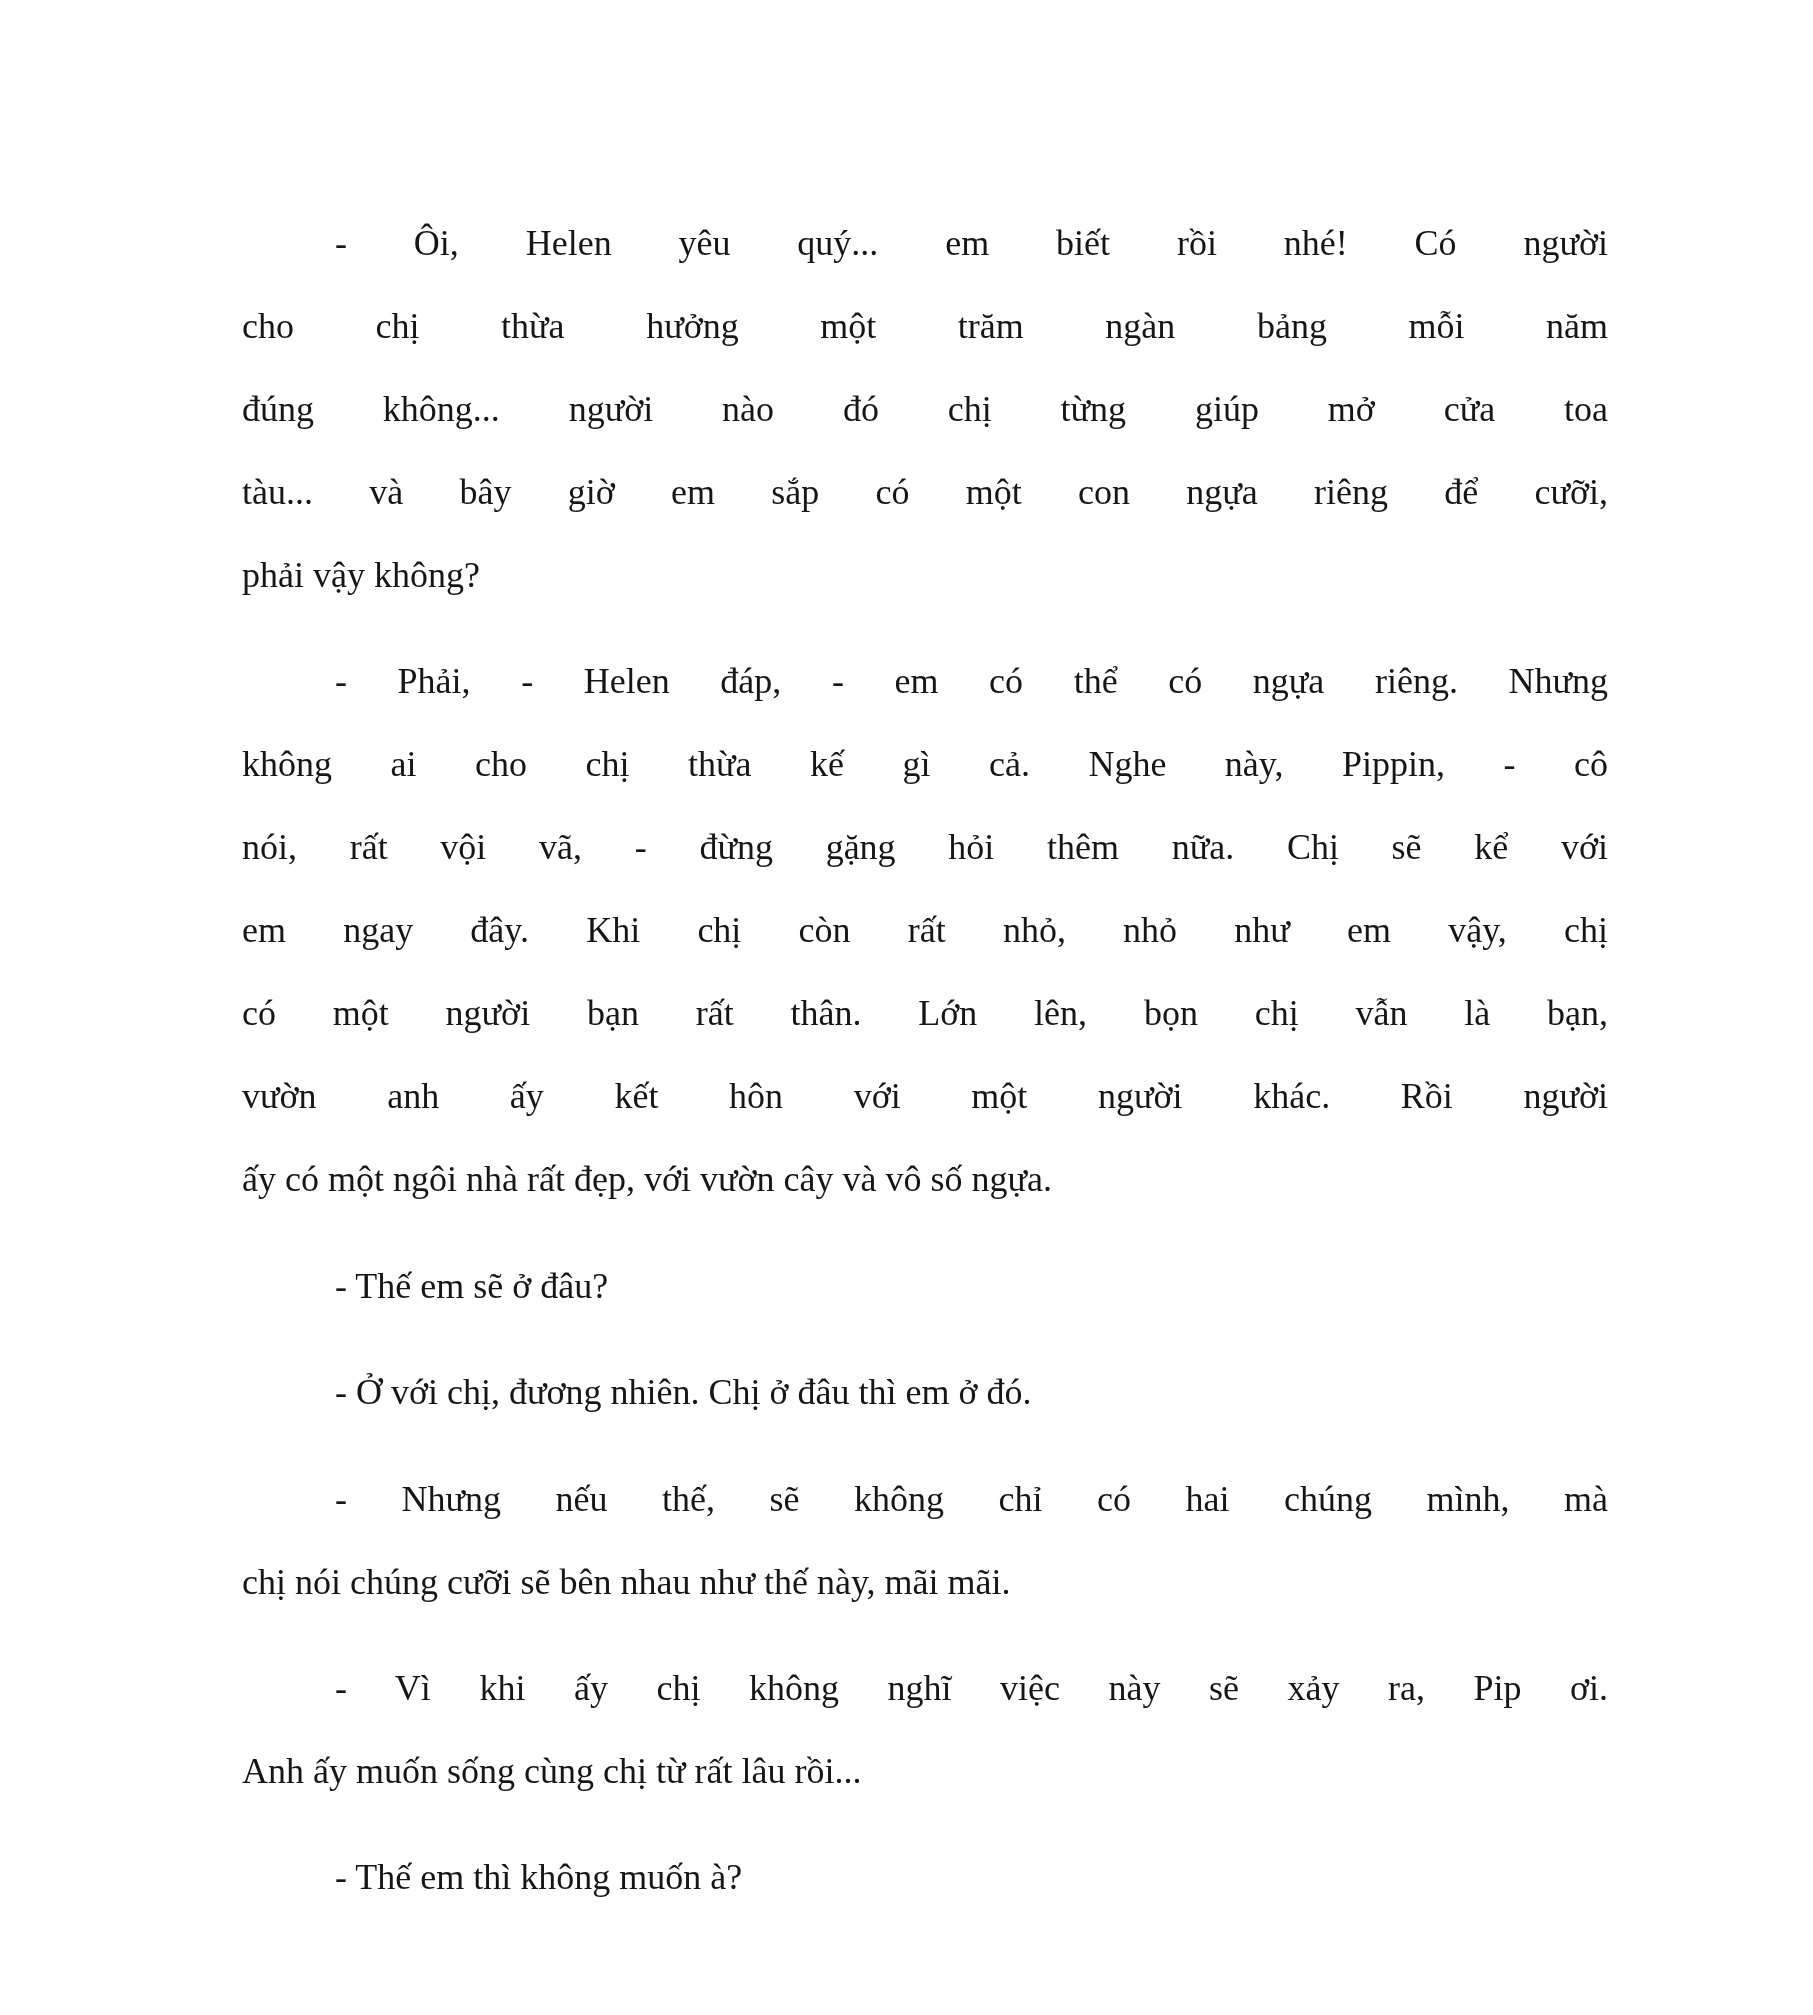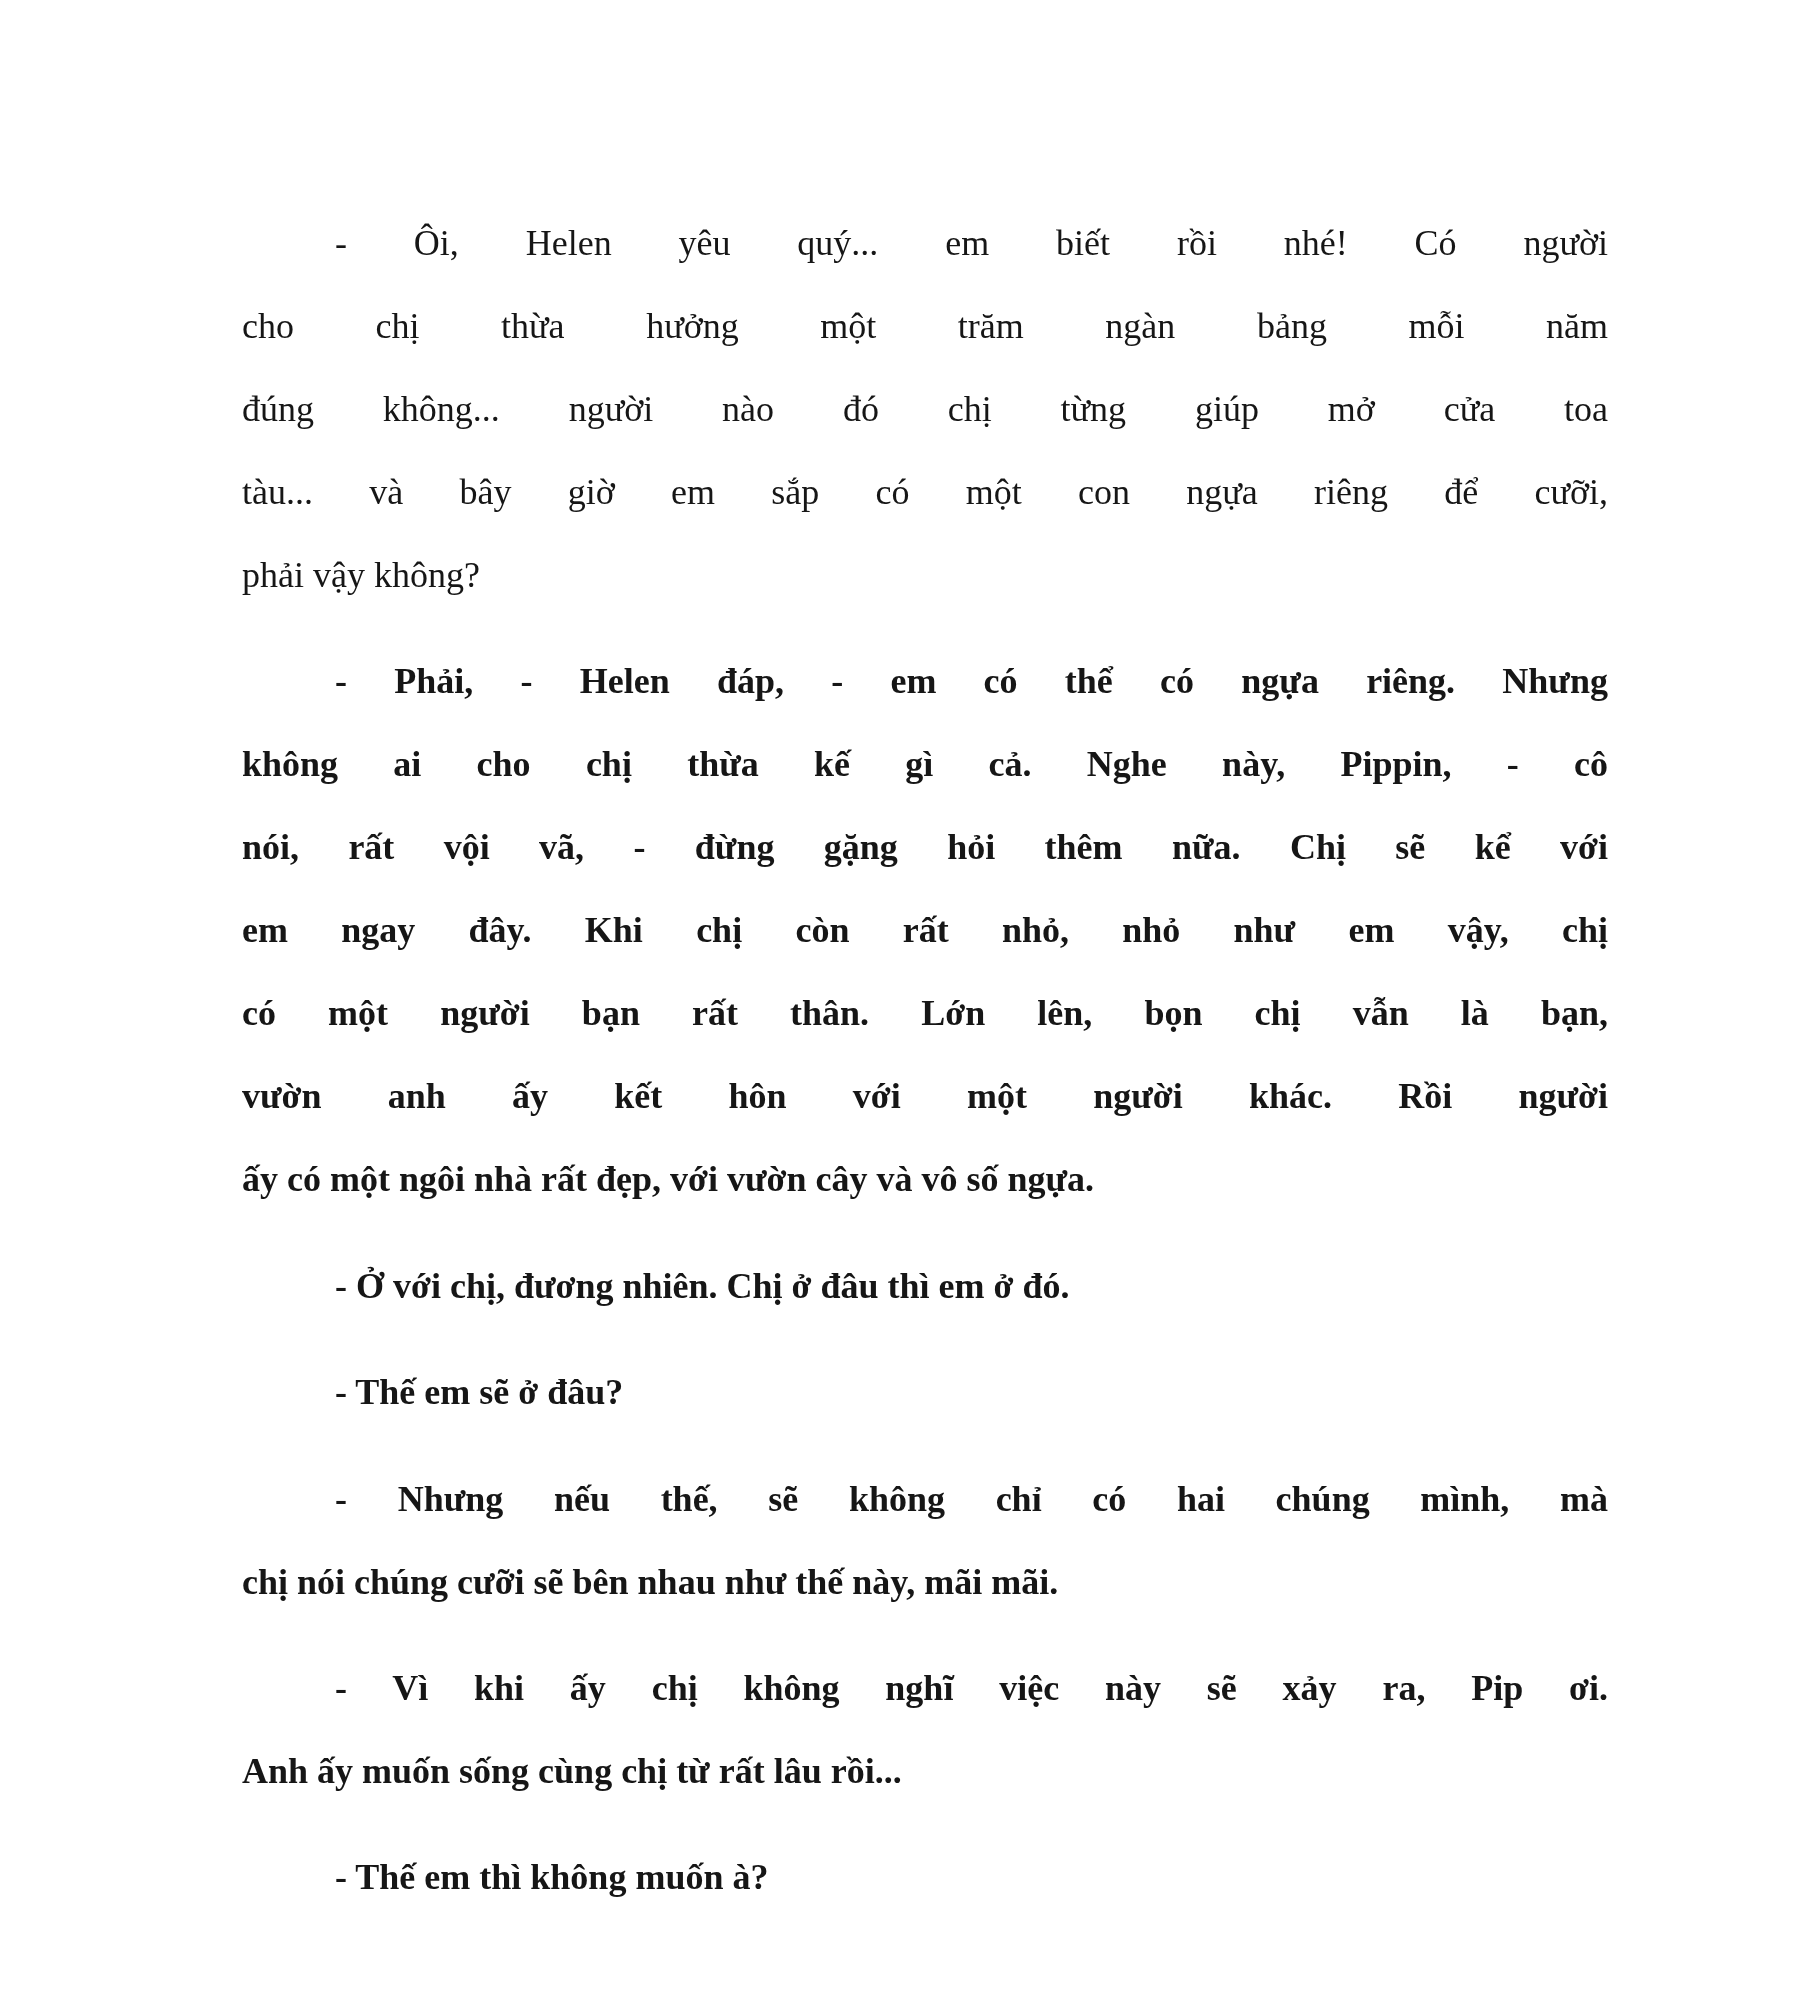--- a/index.html
+++ b/index.html
@@ -26,21 +26,20 @@
     width: 1366px;
     font-size: 36px;
     line-height: 83px;
   }
   .para {
     margin: 0;
     padding: 0;
   }
   .para + .para {
     margin-top: 23.4px;
-    font-weight: bold;
   }
   .line {
     text-align: justify;
     text-align-last: justify;
     white-space: normal;
   }
   .line.first {
     padding-left: 93px;
   }
   .line.last {
@@ -63,24 +62,24 @@
       <div class="para">
         <div class="line first">- Phải, - Helen đáp, - em có thể có ngựa riêng. Nhưng</div>
         <div class="line">không ai cho chị thừa kế gì cả. Nghe này, Pippin, - cô</div>
         <div class="line">nói, rất vội vã, - đừng gặng hỏi thêm nữa. Chị sẽ kể với</div>
         <div class="line">em ngay đây. Khi chị còn rất nhỏ, nhỏ như em vậy, chị</div>
         <div class="line">có một người bạn rất thân. Lớn lên, bọn chị vẫn là bạn,</div>
         <div class="line">vườn anh ấy kết hôn với một người khác. Rồi người</div>
         <div class="line last">ấy có một ngôi nhà rất đẹp, với vườn cây và vô số ngựa.</div>
       </div>
       <div class="para">
-        <div class="line first last">- Ở với chị, đương nhiên. Chị ở đâu thì em ở đó.</div>
+        <div class="line first last">- Thế em sẽ ở đâu?</div>
       </div>
       <div class="para">
-        <div class="line first last">- Thế em sẽ ở đâu?</div>
+        <div class="line first last">- Ở với chị, đương nhiên. Chị ở đâu thì em ở đó.</div>
       </div>
       <div class="para">
         <div class="line first">- Nhưng nếu thế, sẽ không chỉ có hai chúng mình, mà</div>
         <div class="line last">chị nói chúng cưỡi sẽ bên nhau như thế này, mãi mãi.</div>
       </div>
       <div class="para">
         <div class="line first">- Vì khi ấy chị không nghĩ việc này sẽ xảy ra, Pip ơi.</div>
         <div class="line last">Anh ấy muốn sống cùng chị từ rất lâu rồi...</div>
       </div>
       <div class="para">

